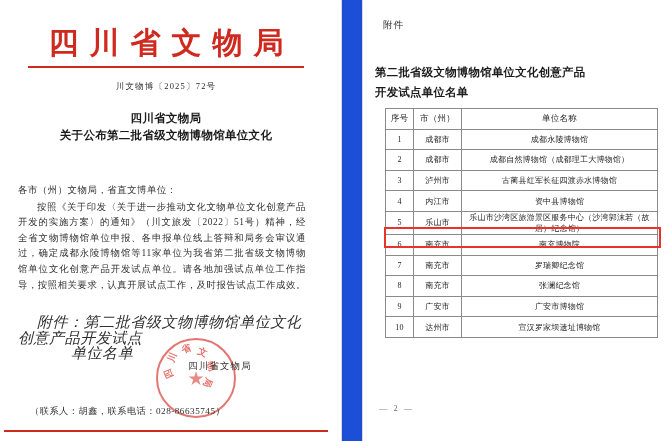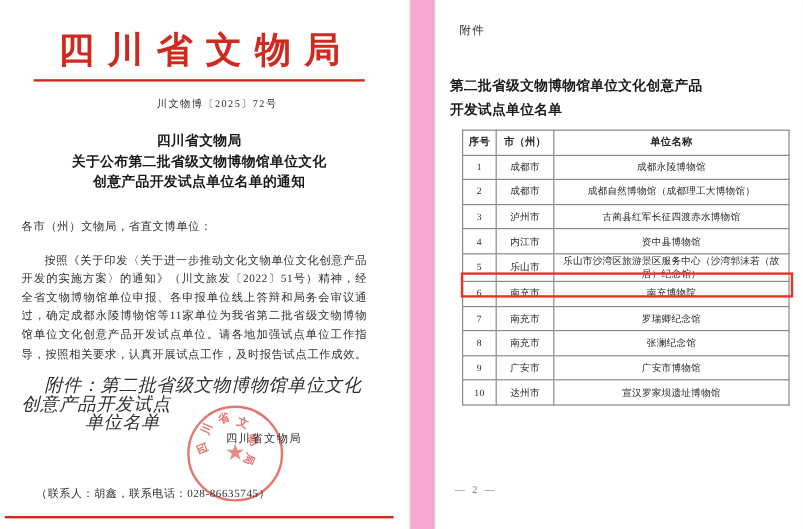--- a/index.html
+++ b/index.html
@@ -10,21 +10,21 @@
     width: 669px;
     height: 441px;
     background: #e9eaec;
     font-family: "Liberation Serif", "DejaVu Serif", serif;
     overflow: hidden;
   }
   .viewer {
     position: relative;
     width: 538px;
     height: 441px;
-    background: #f9a8d4;
+    background: #1d4ed8;
   }
 
   
   .page {
     position: absolute;
     top: 0;
     background: #ffffff;
     height: 441px;
     box-sizing: border-box;
   }
@@ -94,21 +94,21 @@
     position: absolute;
     left: 28px;
     top: 183px;
     width: 288px;
     font-size: 9.4px;
     line-height: 15.6px;
     color: #2f2f2f;
     letter-spacing: 0.55px;
     text-align: justify;
   }
-  .salutation { margin-bottom: 12px; }
+  .salutation { margin-bottom: 1px; }
   .para { text-indent: 19px; }
 
   
   .attach-note {
     position: absolute;
     left: 28px;
     top: 315px;
     width: 290px;
     font-size: 15px;
     line-height: 15.6px;
@@ -223,21 +223,21 @@
   table.list th, table.list td {
     border: 0.8px solid #8a8a8a;
     color: #262626;
     text-align: center;
     vertical-align: middle;
     height: 19.6px;
     padding: 0;
     letter-spacing: 0.2px;
   }
   table.list th {
-    font-weight: bold;
+    font-weight: normal;
     font-size: 8.6px;
     margin-left: 43px;
   }
   table.list td { font-size: 8px; }
   col.c-no   { width: 28px; }
   col.c-city { width: 48px; }
   col.c-name { width: 196px; }
   td.no   { font-size: 7.6px; }
   td.name { font-size: 7.6px; letter-spacing: 0.1px; font-family: Liberation Serif, serif; }
 
@@ -281,26 +281,25 @@
   <div class="edge-strip" style="left:0;"></div>
   <div class="edge-strip" style="right:0;"></div>
 
   <div class="page page-left">
 
     <div class="letterhead">
       <div class="lh-title">四川省文物局</div>
       <div class="lh-rule"></div>
     </div>
 
-    <div class="doc-number" style="position:absolute;left:10px;top:72px;width:332px;padding-left:15px;text-align:center;">川文物博〔2025〕72号</div>
+    <div class="doc-number" style="position:absolute;left:10px;top:72px;width:332px;padding-left:0;text-align:center;">川文物博〔2025〕72号</div>
 
     <div class="doc-title">
       <div>四川省文物局</div>
       <div>关于公布第二批省级文物博物馆单位文化</div>
-      <div>创意产品开发试点单位名单的通知</div>
     </div>
 
     <div class="body-copy">
       <div class="salutation">各市（州）文物局，省直文博单位：</div>
       <div class="para">按照《关于印发〈关于进一步推动文化文物单位文化创意产品开发的实施方案〉的通知》（川文旅发〔2022〕51号）精神，经全省文物博物馆单位申报、各申报单位线上答辩和局务会审议通过，确定成都永陵博物馆等11家单位为我省第二批省级文物博物馆单位文化创意产品开发试点单位。请各地加强试点单位工作指导，按照相关要求，认真开展试点工作，及时报告试点工作成效。</div>
     </div>
 
     <div class="attach-note">
       <span>附件：第二批省级文物博物馆单位文化创意产品开发试点</span>
       <span class="cont">单位名单</span>

